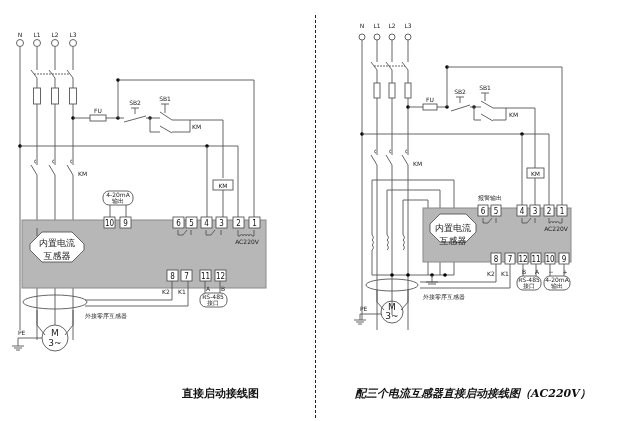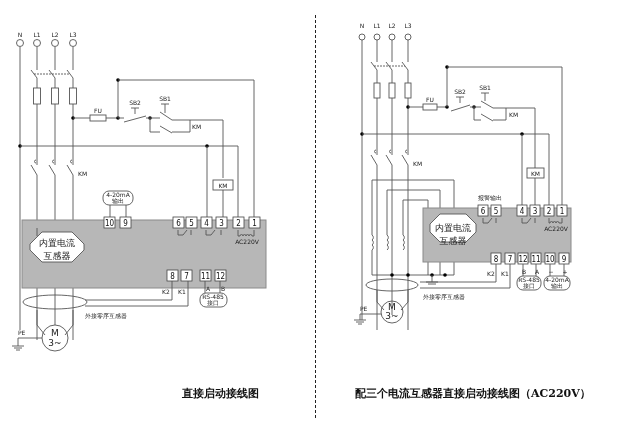--- a/index.html
+++ b/index.html
@@ -371,13 +371,13 @@
     <g>
       <line class="w" x1="354" y1="320" x2="366" y2="320"></line>
       <line class="w" x1="356" y1="322" x2="364" y2="322"></line>
       <line class="w" x1="358" y1="324" x2="362" y2="324"></line>
     </g>
   </g>
 </svg>
 
 <div class="divider"></div>
 <div class="cap" style="left:182px; top:386px;">直接启动接线图</div>
-<div class="cap" style="left:355px; top:386px;">配三个电流互感器直接启动接线图（AC220V）</div>
+<div class="cap" style="left:355px; top:386px;font-style:italic;">配三个电流互感器直接启动接线图（AC220V）</div>
 
 </body></html>

